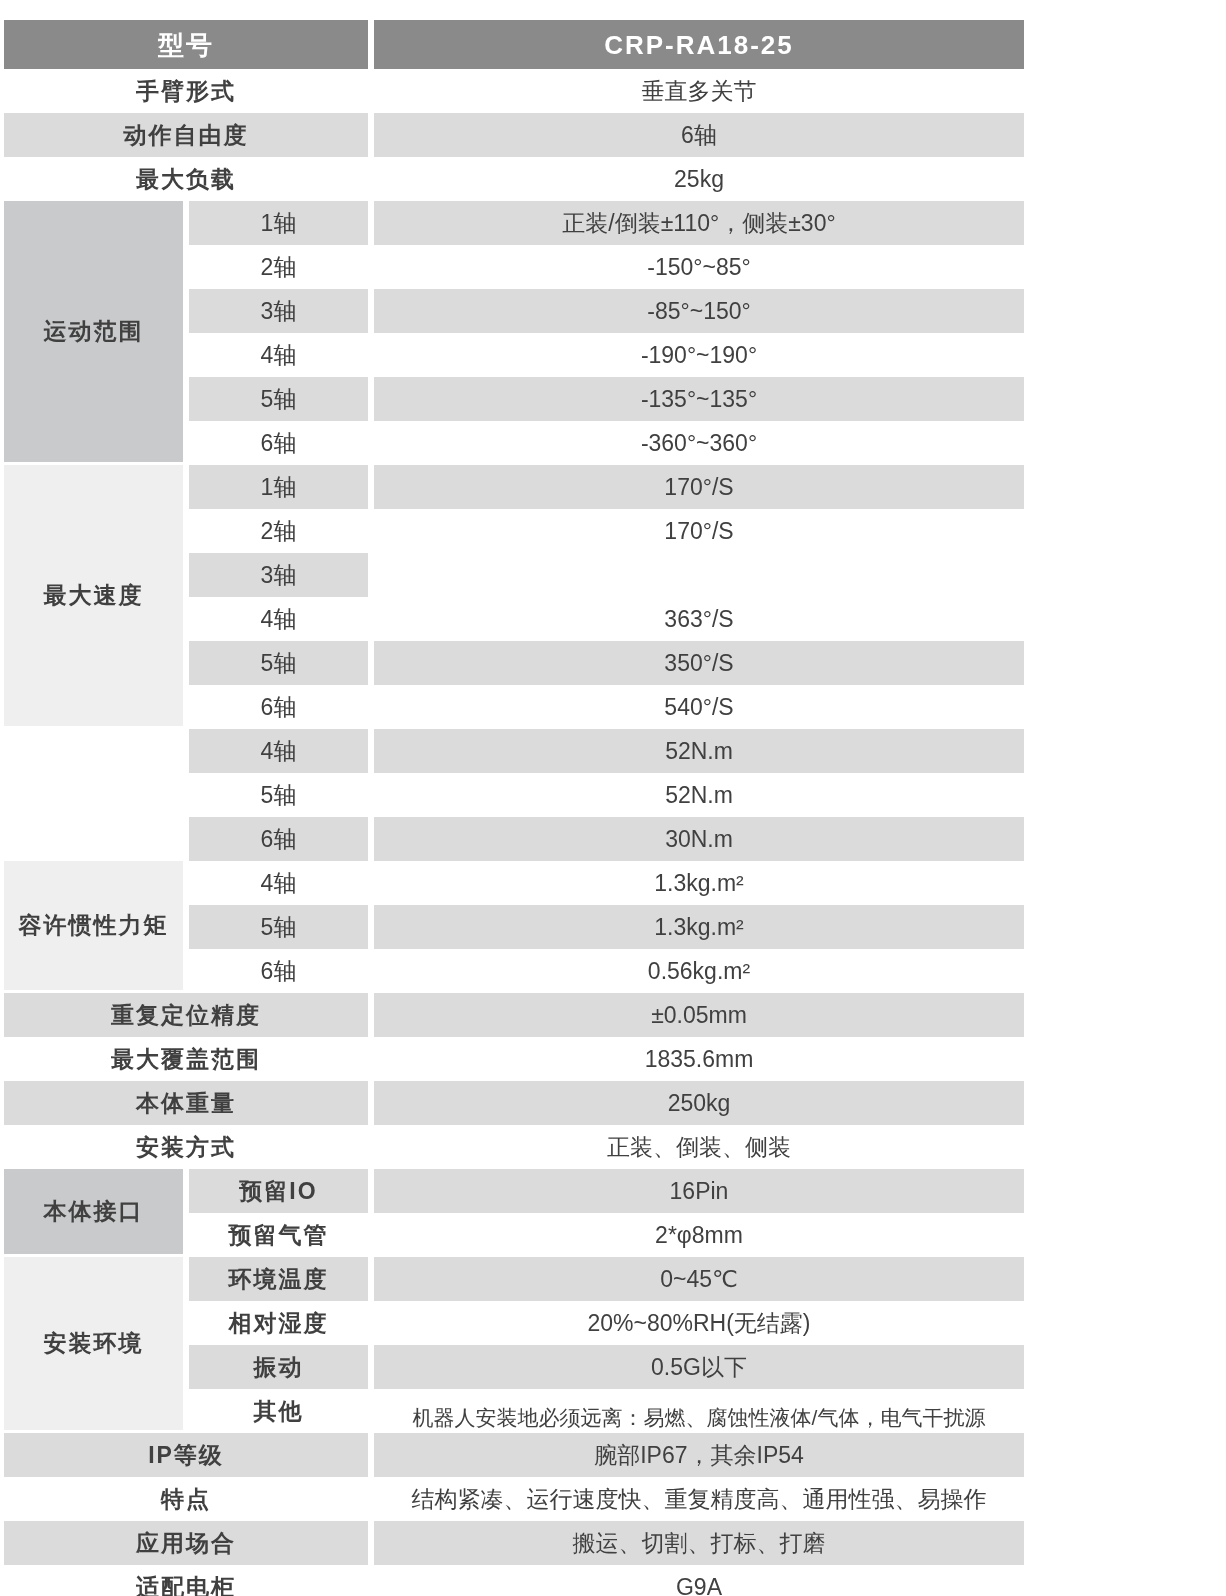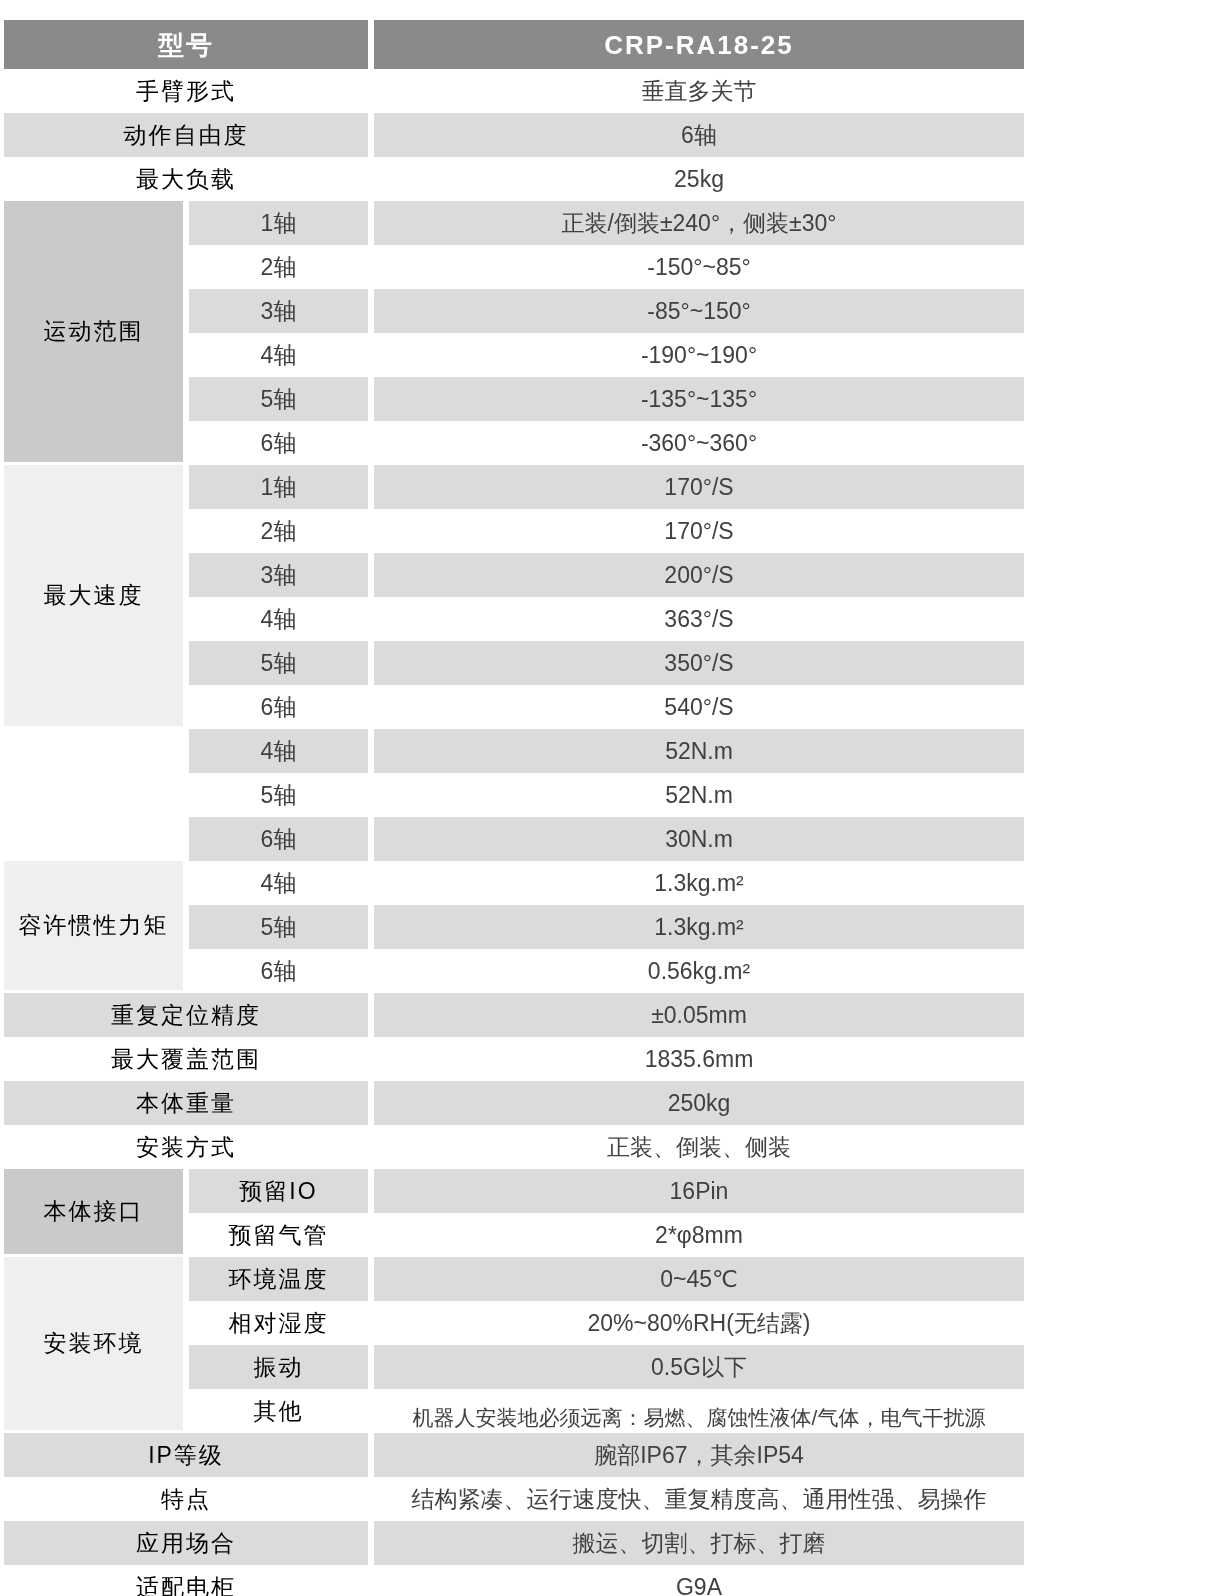--- a/index.html
+++ b/index.html
@@ -31,21 +31,21 @@
   .s2{grid-row:span 2;}
   .s3{grid-row:span 3;}
   .s4{grid-row:span 4;}
   .s6{grid-row:span 6;}
   
   .gd{background:#c9cacb;}      
   .gl{background:#efefef;}      
   .g{background:#dbdbdb;}       
   .grp{border-bottom:3px solid #ffffff;}
   
-  .lab{font-weight:normal;letter-spacing:2px;color:#000000;}
+  .lab{font-weight:bold;letter-spacing:2px;color:#404040;}
   .axis{font-weight:normal;letter-spacing:0;}
   .small{font-size:21px;letter-spacing:0;margin-top:12px;}
 </style>
 </head>
 <body>
 
 <div class="spec-table">
 
   <div class="cell hd spanL">型号</div>
   <div class="cell hd colC">CRP-RA18-25</div>
@@ -54,39 +54,38 @@
   <div class="cell colC">垂直多关节</div>
 
   <div class="cell lab spanL g">动作自由度</div>
   <div class="cell colC g">6轴</div>
 
   <div class="cell lab spanL">最大负载</div>
   <div class="cell colC">25kg</div>
 
   <div class="cell lab colA s6 gd grp">运动范围</div>
   <div class="cell axis colB g">1轴</div>
-  <div class="cell colC g">正装/倒装±240°，侧装±30°</div>
+  <div class="cell colC g">正装/倒装±110°，侧装±30°</div>
   <div class="cell axis colB">2轴</div>
   <div class="cell colC">-150°~85°</div>
   <div class="cell axis colB g">3轴</div>
   <div class="cell colC g">-85°~150°</div>
   <div class="cell axis colB">4轴</div>
   <div class="cell colC">-190°~190°</div>
   <div class="cell axis colB g">5轴</div>
   <div class="cell colC g">-135°~135°</div>
   <div class="cell axis colB">6轴</div>
   <div class="cell colC">-360°~360°</div>
 
   <div class="cell lab colA s6 gl grp">最大速度</div>
   <div class="cell axis colB g">1轴</div>
   <div class="cell colC g">170°/S</div>
   <div class="cell axis colB">2轴</div>
   <div class="cell colC">170°/S</div>
   <div class="cell axis colB g">3轴</div>
-  <div class="cell colC g">200°/S</div>
   <div class="cell axis colB">4轴</div>
   <div class="cell colC">363°/S</div>
   <div class="cell axis colB g">5轴</div>
   <div class="cell colC g">350°/S</div>
   <div class="cell axis colB">6轴</div>
   <div class="cell colC">540°/S</div>
 
   <div class="cell axis colB g">4轴</div>
   <div class="cell colC g">52N.m</div>
   <div class="cell axis colB">5轴</div>

